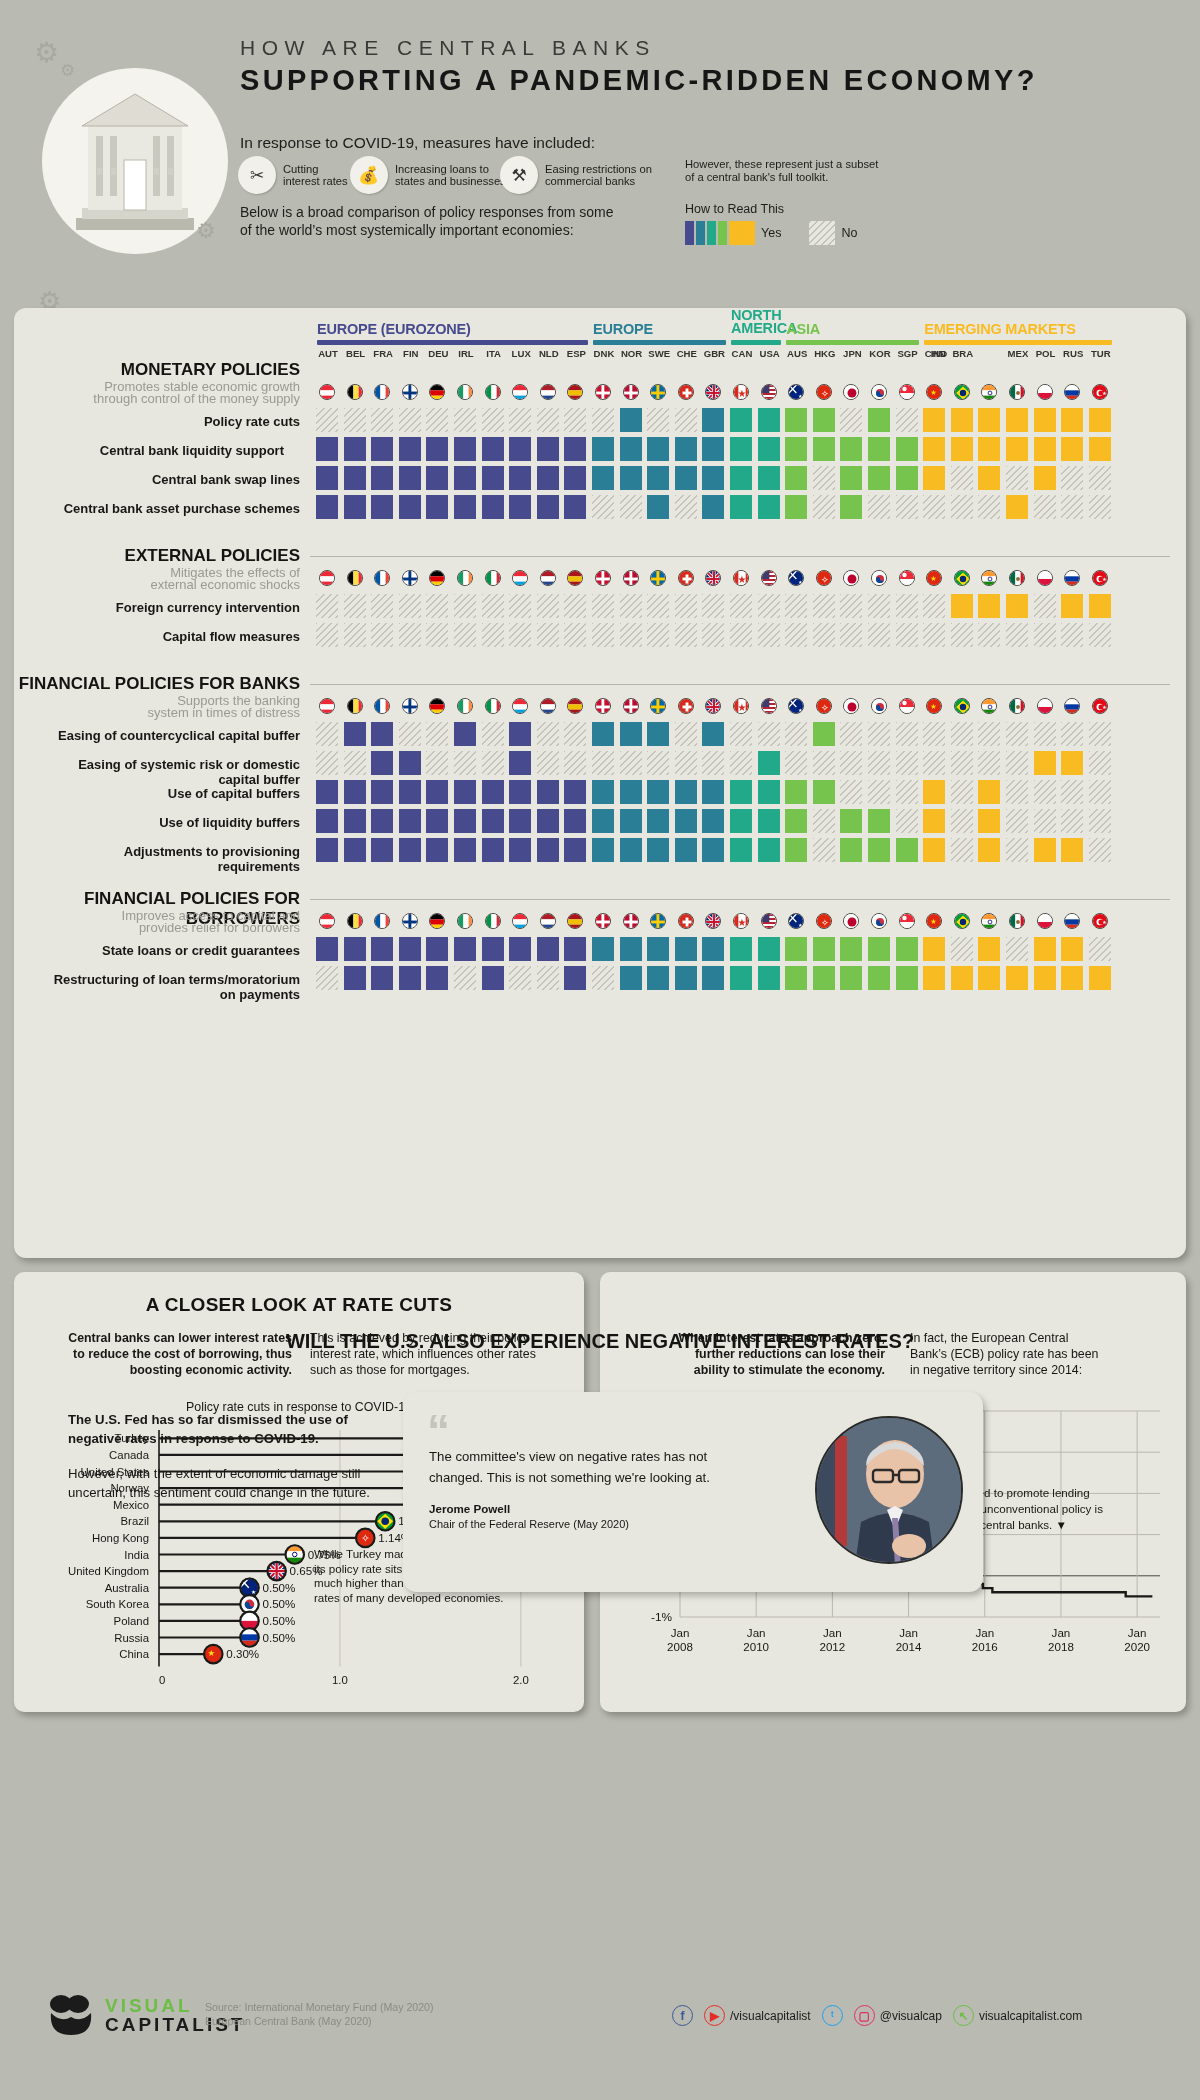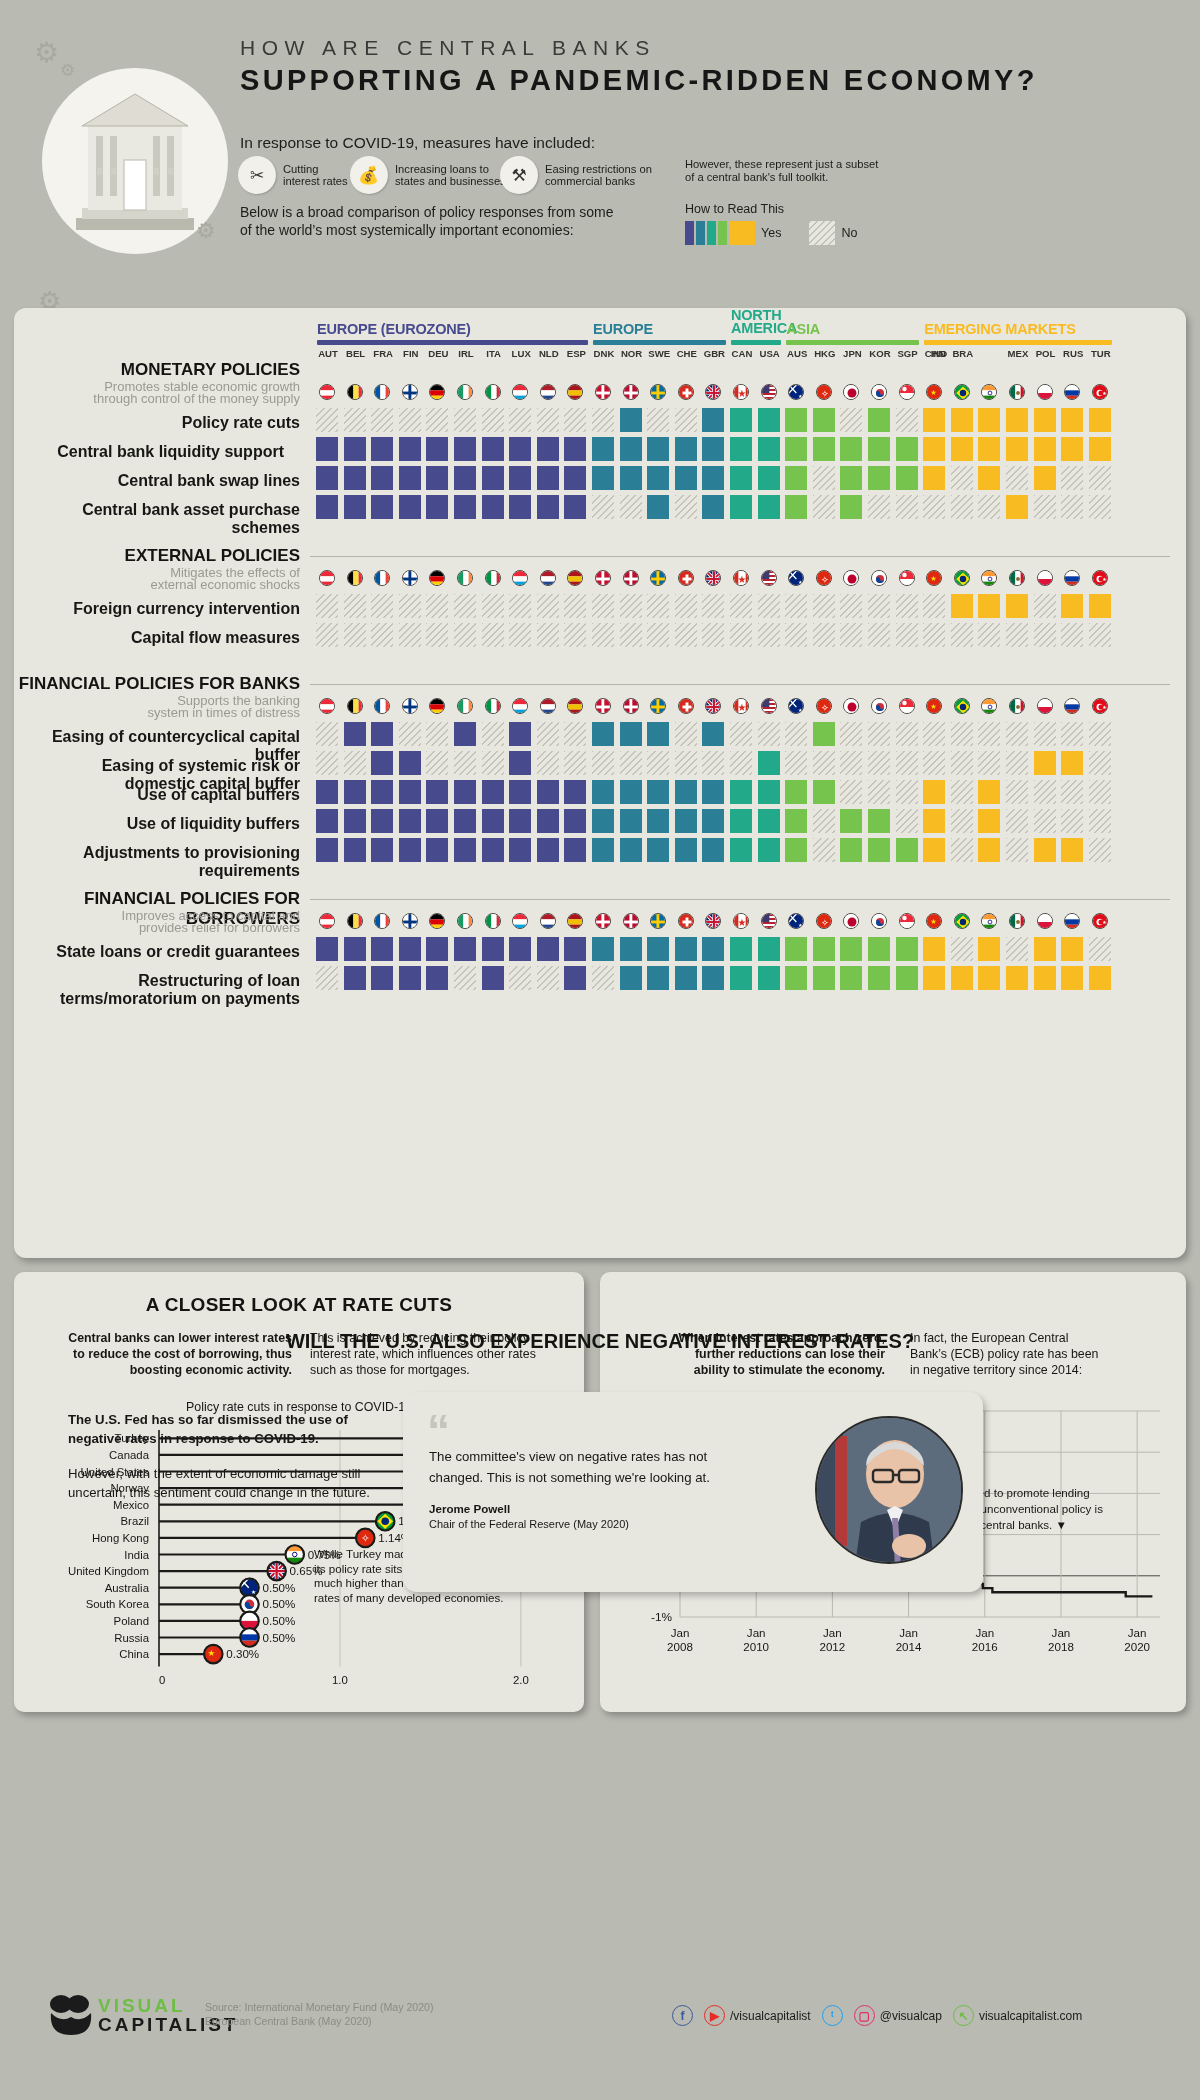--- a/index.html
+++ b/index.html
@@ -42,21 +42,21 @@
      background:#e8e7df; border-radius:12px; box-shadow:3px 4px 6px rgba(0,0,0,.25); }
   .reg-label{ position:absolute; font-weight:900; font-size:14.5px; letter-spacing:-.2px;
      font-family:"Liberation Sans Narrow","Liberation Sans",sans-serif; }
   .reg-bar{ position:absolute; height:5px; border-radius:1px; }
   .ccode{ position:absolute; font-size:9.6px; font-weight:bold; color:#33332f; width:26px;
      text-align:center; }
   .flag{ position:absolute; width:16px;height:16px;border-radius:50%; overflow:hidden;
      border:1px solid #4a4a46; }
   .cell{ position:absolute; width:22px; height:24px; }
   .cell.no{ background:repeating-linear-gradient(135deg,#c4c4ba 0 1.4px,#e8e7df 1.4px 5px); }
-  .rowlabel{ position:absolute; right:0; width:250px; text-align:right; font-size:16px;
+  .rowlabel{ position:absolute; right:0; width:250px; text-align:right; font-size:13px;
      font-weight:bold; color:#171715; }
   .sec-title{ position:absolute; font-weight:900; font-size:17px; color:#141412; text-align:right;
      font-family:"Liberation Sans Narrow","Liberation Sans",sans-serif;}
   .sec-desc{ position:absolute; font-size:13px; line-height:12px; color:#9a9a92; text-align:right; }
   .sec-rule{ position:absolute; height:1px; background:#b4b4aa; }
 
   
   .panel{ position:absolute; background:#e8e7df; border-radius:10px;
      box-shadow:3px 4px 6px rgba(0,0,0,.25); }
   .p-title{ font-weight:900; font-size:19px; text-align:center; color:#141412;
@@ -1584,21 +1584,21 @@
       <line x1="76" y1="57" x2="82" y2="57" stroke="#2b2b2b" stroke-width="2.4"></line>
       <path d="M38 148 L44 104 Q78 86 112 104 L118 148Z" fill="#2f3a4c"></path>
       <path d="M70 92 L78 112 L86 92 L78 88Z" fill="#f0f0f0"></path>
       <path d="M75 100 L78 148 L84 148 L81 100Z" fill="#8e7fa8"></path>
       <ellipse cx="92" cy="128" rx="17" ry="12" fill="#e9c3a8"></ellipse>
     </svg>
   </div>
 </div>
 
 <div id="footer-logo">
-  <div style="display:flex;align-items:center;gap:1px;">
+  <div style="display:flex;align-items:center;gap:8px;">
     <svg width="52" height="44" viewBox="0 0 52 44">
       <ellipse cx="16" cy="11" rx="11" ry="9" fill="#1b1b1b"></ellipse>
       <ellipse cx="33" cy="11" rx="11" ry="9" fill="#1b1b1b"></ellipse>
       <path d="M6 20 Q4 42 26 42 Q48 42 46 20 Q36 30 26 24 Q16 30 6 20Z" fill="#1b1b1b"></path>
     </svg>
     <div class="cond" style="line-height:19px;">
       <div style="font-size:19px;font-weight:900;letter-spacing:3px;color:#6cbe45;">VISUAL</div>
       <div style="font-size:19px;font-weight:900;letter-spacing:3px;color:#1b1b1b;">CAPITALIST</div>
     </div>
   </div>

